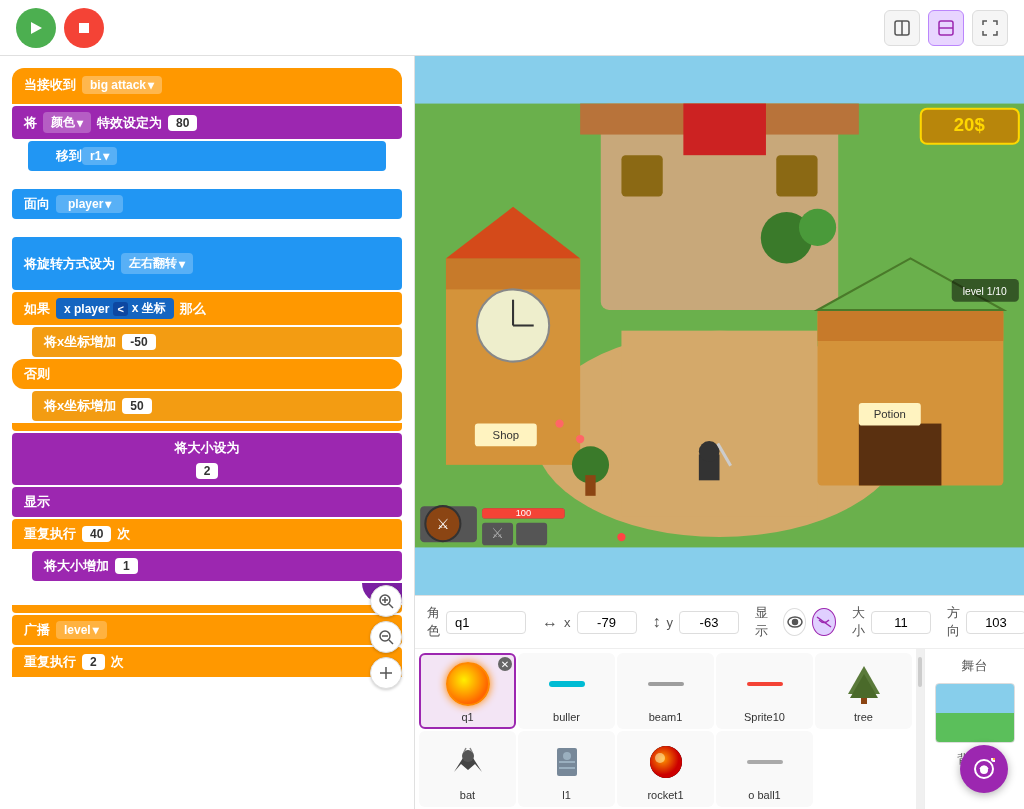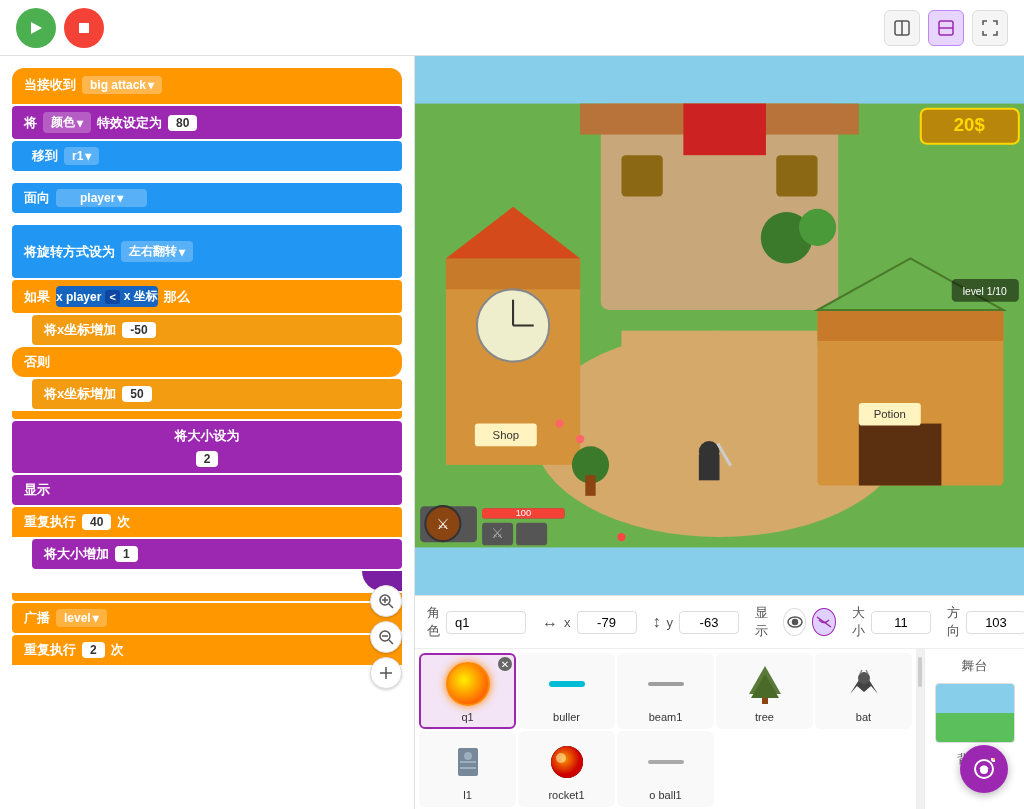--- a/index.html
+++ b/index.html
@@ -260,47 +260,47 @@
     <div style="background:#9c27b0; border-radius:4px; padding:6px 12px; margin:2px 0 2px 0; font-size:13px; color:#fff; font-weight:bold; display:flex; align-items:center; gap:6px;">
       <span>将</span>
       <span style="background:rgba(255,255,255,0.25); border-radius:4px; padding:2px 8px; font-size:12px; display:flex; align-items:center; gap:2px; cursor:pointer;">
         <span>颜色</span>
         <span>▾</span>
       </span>
       <span>特效设定为</span>
       <span style="background:#fff; color:#333; border-radius:4px; padding:1px 8px; font-size:12px; font-weight:bold;">80</span>
     </div>
 
-    <div style="background:#2196f3; border-radius:4px; padding:6px 20px; margin:2px 0; font-size:13px; color:#fff; font-weight:bold; display:flex; align-items:center; gap:6px;">
+    <div style="background:#2196f3; border-radius:4px; padding:6px 28px; margin:2px 16px; font-size:13px; color:#fff; font-weight:bold; display:flex; align-items:center; ">
       <span>移到</span>
       <span style="background:rgba(255,255,255,0.25); border-radius:4px; padding:2px 8px; font-size:12px; display:flex; align-items:center; gap:2px; cursor:pointer;">
         <span>r1</span>
         <span>▾</span>
       </span>
     </div>
 
-    <div style="background:#2196f3; border-radius:4px; padding:6px 12px; margin:12px 0; font-size:13px; color:#fff; font-weight:bold; display:flex; align-items:center; gap:6px;">
+    <div style="background:#2196f3; border-radius:4px; padding:6px 12px; margin:18px 0; font-size:13px; color:#fff; font-weight:bold; display:flex; align-items:center; gap:6px;">
       <span>面向</span>
-      <span style="background:rgba(255,255,255,0.25); border-radius:4px; padding:2px 24px; font-size:12px; display:flex; align-items:center; gap:2px; cursor:pointer;">
+      <span style="background:rgba(255,255,255,0.25); border-radius:4px; padding:2px 12px; font-size:12px; display:flex; align-items:center; gap:2px; cursor:pointer;">
         <span>player</span>
         <span>▾</span>
       </span>
     </div>
 
     <div style="background:#2196f3; border-radius:4px; padding:16px 12px; margin:2px 0; font-size:13px; color:#fff; font-weight:bold; display:flex; align-items:center; gap:6px;">
       <span>将旋转方式设为</span>
       <span style="background:rgba(255,255,255,0.25); border-radius:4px; padding:2px 8px; font-size:12px; display:flex; align-items:center; gap:2px; cursor:pointer;">
         <span>左右翻转</span>
         <span>▾</span>
       </span>
     </div>
 
     <div style="background:#ff9800; border-radius:4px; padding:6px 12px; margin:2px 0; font-size:13px; color:#fff; font-weight:bold; display:flex; align-items:center; gap:6px;">
       <span>如果</span>
-      <span style="background:#1565c0; border-radius:4px; padding:2px 0; font-size:12px; color:#fff; display:flex; align-items:center; gap:4px;">
+      <span style="background:#1565c0; border-radius:4px; padding:2px 8px; font-size:12px; color:#fff; display:flex; align-items:center; gap:4px;">
         <span>x player</span>
         <span style="background:#0d47a1; border-radius:3px; padding:1px 4px; font-size:11px;">&lt;</span>
         <span>x 坐标</span>
       </span>
       <span>那么</span>
     </div>
 
     <div style="margin-left:20px;">
       <div style="background:#f39c12; border-radius:4px; padding:6px 12px; margin:2px 0; font-size:13px; color:#fff; font-weight:bold; display:flex; align-items:center; gap:6px;">
         <span>将x坐标增加</span>
@@ -528,20 +528,28 @@
 
           <div class="sprite-item">
             <div class="sprite-icon">
               <svg width="44" height="44" viewBox="0 0 44 44">
                 <rect x="4" y="20" width="36" height="4" fill="#9e9e9e" rx="2"></rect>
               </svg>
             </div>
             <span>beam1</span>
           </div>
 
+          <div class="sprite-item">
+            <div class="sprite-icon">
+              <svg width="44" height="44" viewBox="0 0 44 44">
+                <rect x="4" y="20" width="36" height="4" fill="#f44336" rx="2"></rect>
+              </svg>
+            </div>
+            <span>Sprite10</span>
+          </div>
 
           <div class="sprite-item">
             <div class="sprite-icon">
               <svg width="44" height="44" viewBox="0 0 44 44">
                 <rect x="19" y="30" width="6" height="12" fill="#8B4513"></rect>
                 <polygon points="22,4 6,32 38,32" fill="#5a7a3a"></polygon>
                 <polygon points="22,12 8,36 36,36" fill="#4a6a2a"></polygon>
               </svg>
             </div>
             <span>tree</span>

